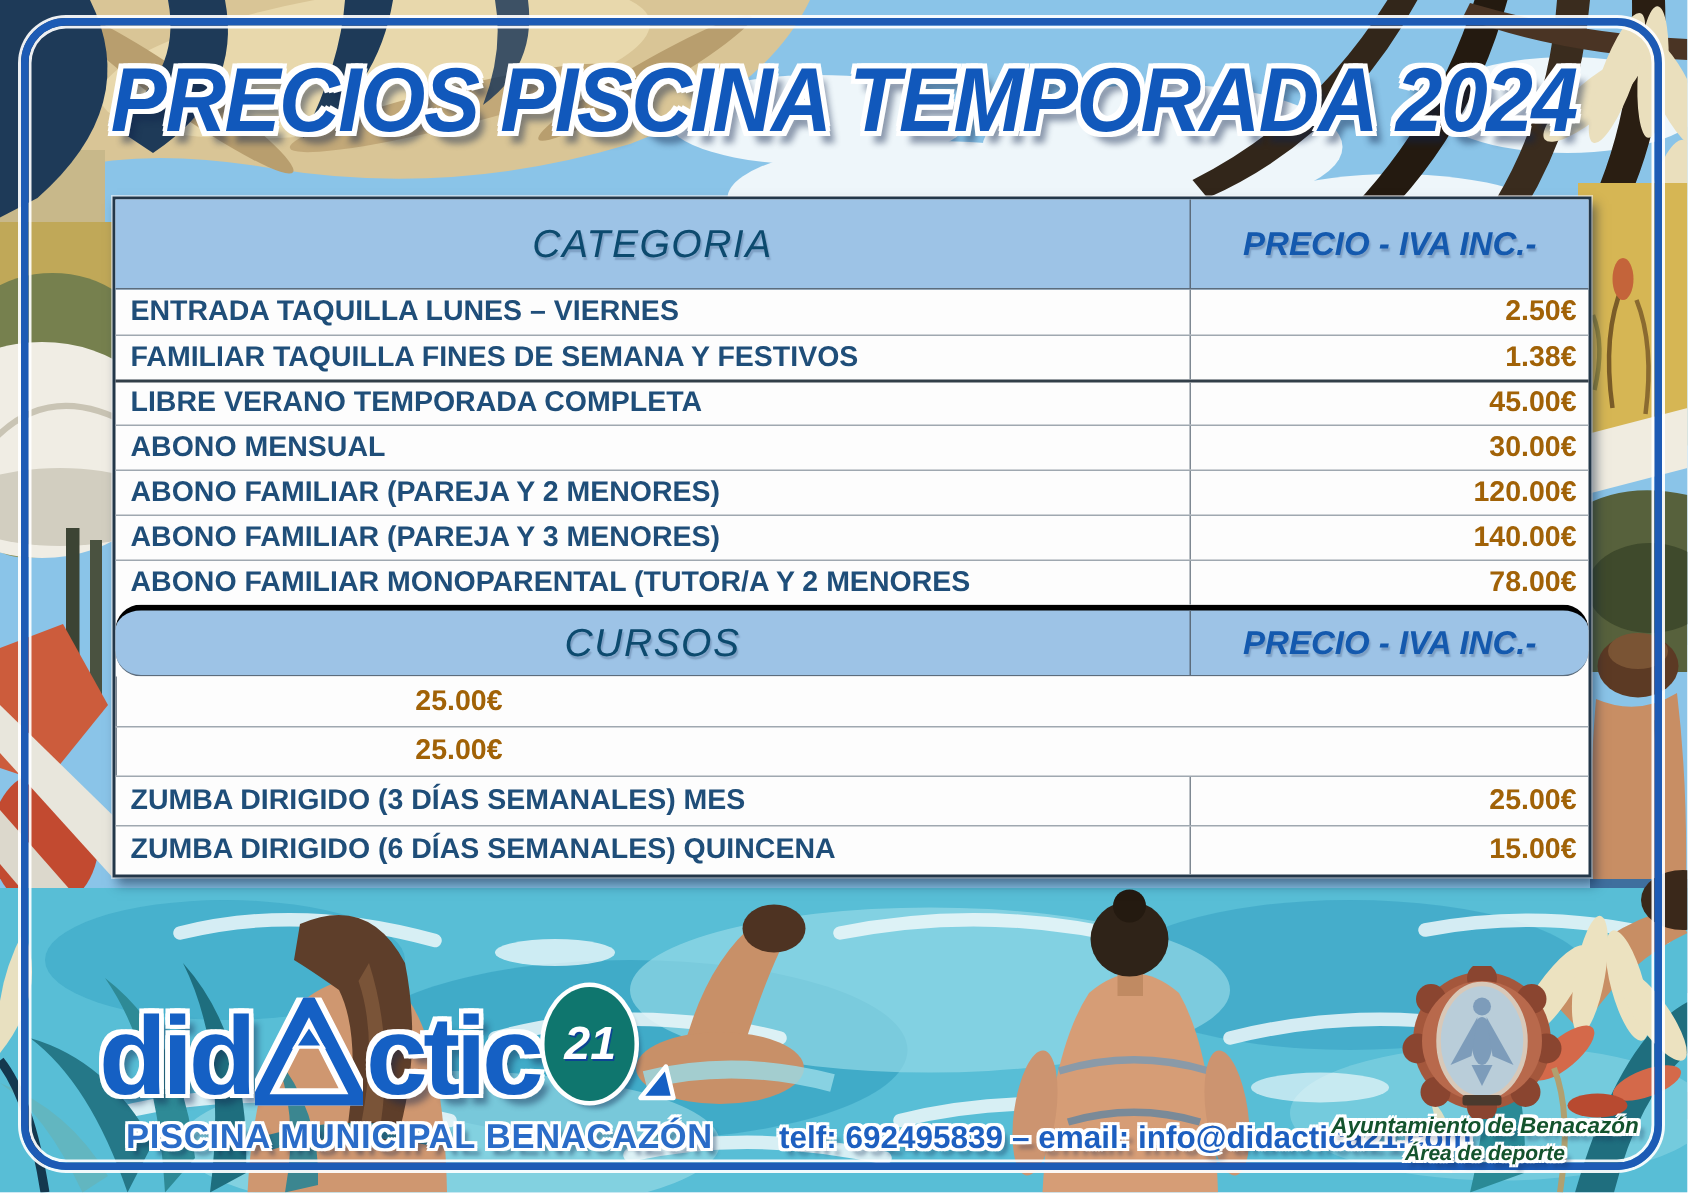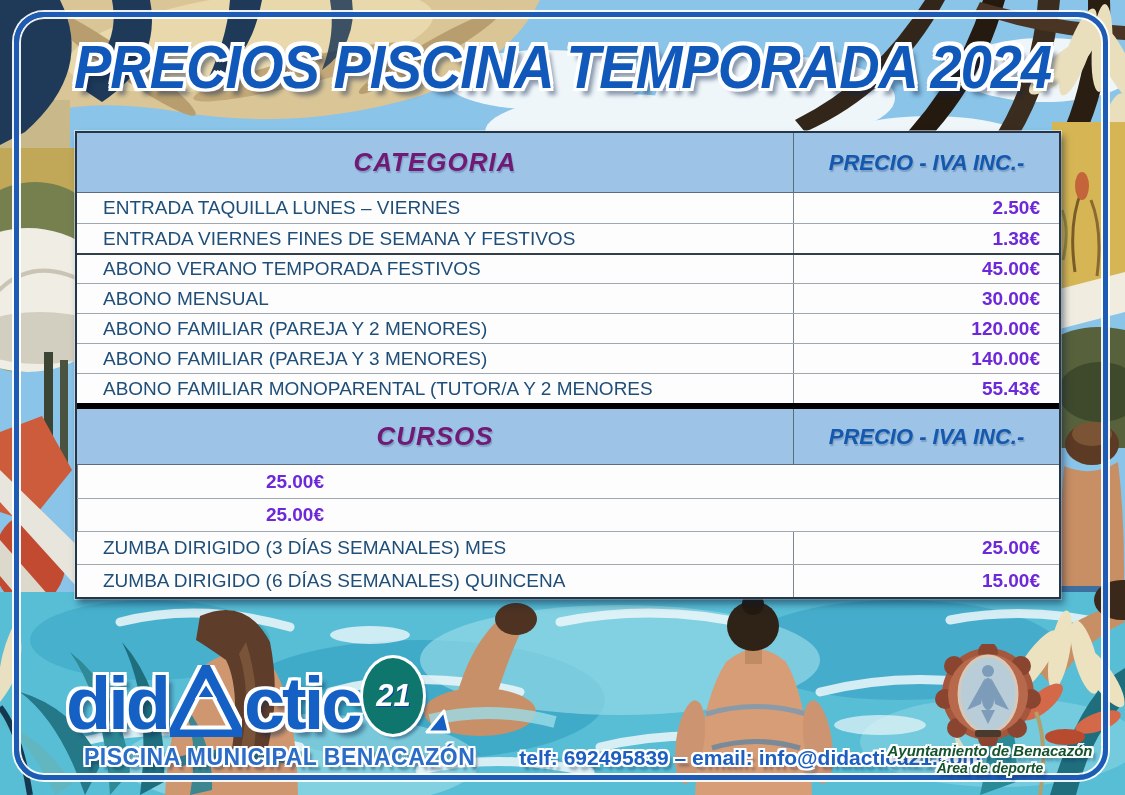--- a/index.html
+++ b/index.html
@@ -32,36 +32,36 @@
     letter-spacing:-1px; color:#1158bb; transform:scaleY(1.08); white-space:nowrap;
   }
 
   
   .ptable {
     position:absolute; left:75px; top:131px; width:986px; z-index:6;
     background:#fdfdfd; border:2px solid #233749;
     box-shadow: 3px 5px 7px rgba(8,28,58,.5), 0 0 0 1px rgba(255,255,255,.55);
   }
   .thead { display:flex; height:60px; background:#9dc3e6; border-bottom:1px solid #5c6c7c; }
-  .thead.second { height:62px; border-top:6px solid #000000; }
+  .thead.second { height:48px; border-top:4px solid #000000;border-radius:17px; }
   .th-cat { flex:1; display:flex; align-items:center; justify-content:center;
-    font-style:italic; font-weight:bold; font-size:26px; color:#701a75; letter-spacing:1px;
+    font-style:italic; font-weight:normal; font-size:26px; color:#0c4a6e; letter-spacing:1px;
     text-shadow:1px 2px 1px rgba(30,50,90,.25); }
   .th-price { width:266px; display:flex; align-items:center; justify-content:center;
     border-left:1px solid #5c6c7c; font-style:italic; font-weight:bold; font-size:22px;
     color:#1459ae; letter-spacing:0px; text-shadow:1px 2px 1px rgba(30,50,90,.25); white-space:nowrap; }
   .trow { display:flex; height:30px; border-top:1px solid #9fa8b0; }
   .trow.first { border-top:none; }
   .trow.sep { border-top:2px solid #333f49; }
   .sec2 .trow { height:33px; }
-  .td-label { flex:1; display:flex; align-items:center; padding-left:26px;
-    font-weight:normal; font-size:19px; color:#1f4e79; white-space:nowrap; overflow:hidden; }
+  .td-label { flex:1; display:flex; align-items:center; padding-left:10px;
+    font-weight:bold; font-size:19px; color:#1f4e79; white-space:nowrap; overflow:hidden; }
   .td-price { width:266px; display:flex; align-items:center; justify-content:flex-end;
-    padding-right:19px; border-left:1px solid #7e8892;
-    font-weight:bold; font-size:19px; color:#6d28d9; }
+    padding-right:8px; border-left:1px solid #7e8892;
+    font-weight:bold; font-size:19px; color:#a16207; }
 
   
   .logo { position:absolute; left:66px; top:658px; z-index:7; display:flex; align-items:flex-end; }
   .logo-text { font-weight:bold; font-size:74px; line-height:.88; letter-spacing:-3px; color:#1560c4; }
   .logo-tri { margin:0 2px -1px 2px; }
   .badge21 { position:relative; width:60px; height:76px; margin:0 0 2px 4px; border-radius:50%;
     background:#0f766e; box-shadow:0 0 0 3px #fff, 4px 5px 3px rgba(15,35,75,.4);
     display:flex; align-items:center; justify-content:center; }
   .badge21 span { font-style:italic; font-weight:bold; font-size:31px; color:#ffffff; text-shadow:1px 1px 0 #0d4494; }
   .logo-tail { margin:0 0 2px 2px; }
@@ -253,42 +253,42 @@
     <div class="sec1">
       <div class="thead">
         <div class="th-cat">CATEGORIA</div>
         <div class="th-price">PRECIO  - IVA INC.-</div>
       </div>
       <div class="trow first">
         <div class="td-label">ENTRADA TAQUILLA LUNES – VIERNES</div>
         <div class="td-price">2.50€</div>
       </div>
       <div class="trow">
-        <div class="td-label">ENTRADA VIERNES FINES DE SEMANA Y FESTIVOS</div>
+        <div class="td-label">FAMILIAR TAQUILLA FINES DE SEMANA Y FESTIVOS</div>
         <div class="td-price">1.38€</div>
       </div>
       <div class="trow sep">
-        <div class="td-label">ABONO VERANO TEMPORADA FESTIVOS</div>
+        <div class="td-label">LIBRE VERANO TEMPORADA COMPLETA</div>
         <div class="td-price">45.00€</div>
       </div>
       <div class="trow">
         <div class="td-label">ABONO MENSUAL</div>
         <div class="td-price">30.00€</div>
       </div>
       <div class="trow">
         <div class="td-label">ABONO FAMILIAR (PAREJA Y 2 MENORES)</div>
         <div class="td-price">120.00€</div>
       </div>
       <div class="trow">
         <div class="td-label">ABONO FAMILIAR (PAREJA Y 3 MENORES)</div>
         <div class="td-price">140.00€</div>
       </div>
       <div class="trow">
         <div class="td-label">ABONO FAMILIAR MONOPARENTAL (TUTOR/A Y 2 MENORES</div>
-        <div class="td-price">55.43€</div>
+        <div class="td-price">78.00€</div>
       </div>
     </div>
     <div class="sec2">
       <div class="thead second">
         <div class="th-cat">CURSOS</div>
         <div class="th-price">PRECIO  - IVA INC.-</div>
       </div>
       <div class="trow first">
         <div class="td-price">25.00€</div>
       </div>

